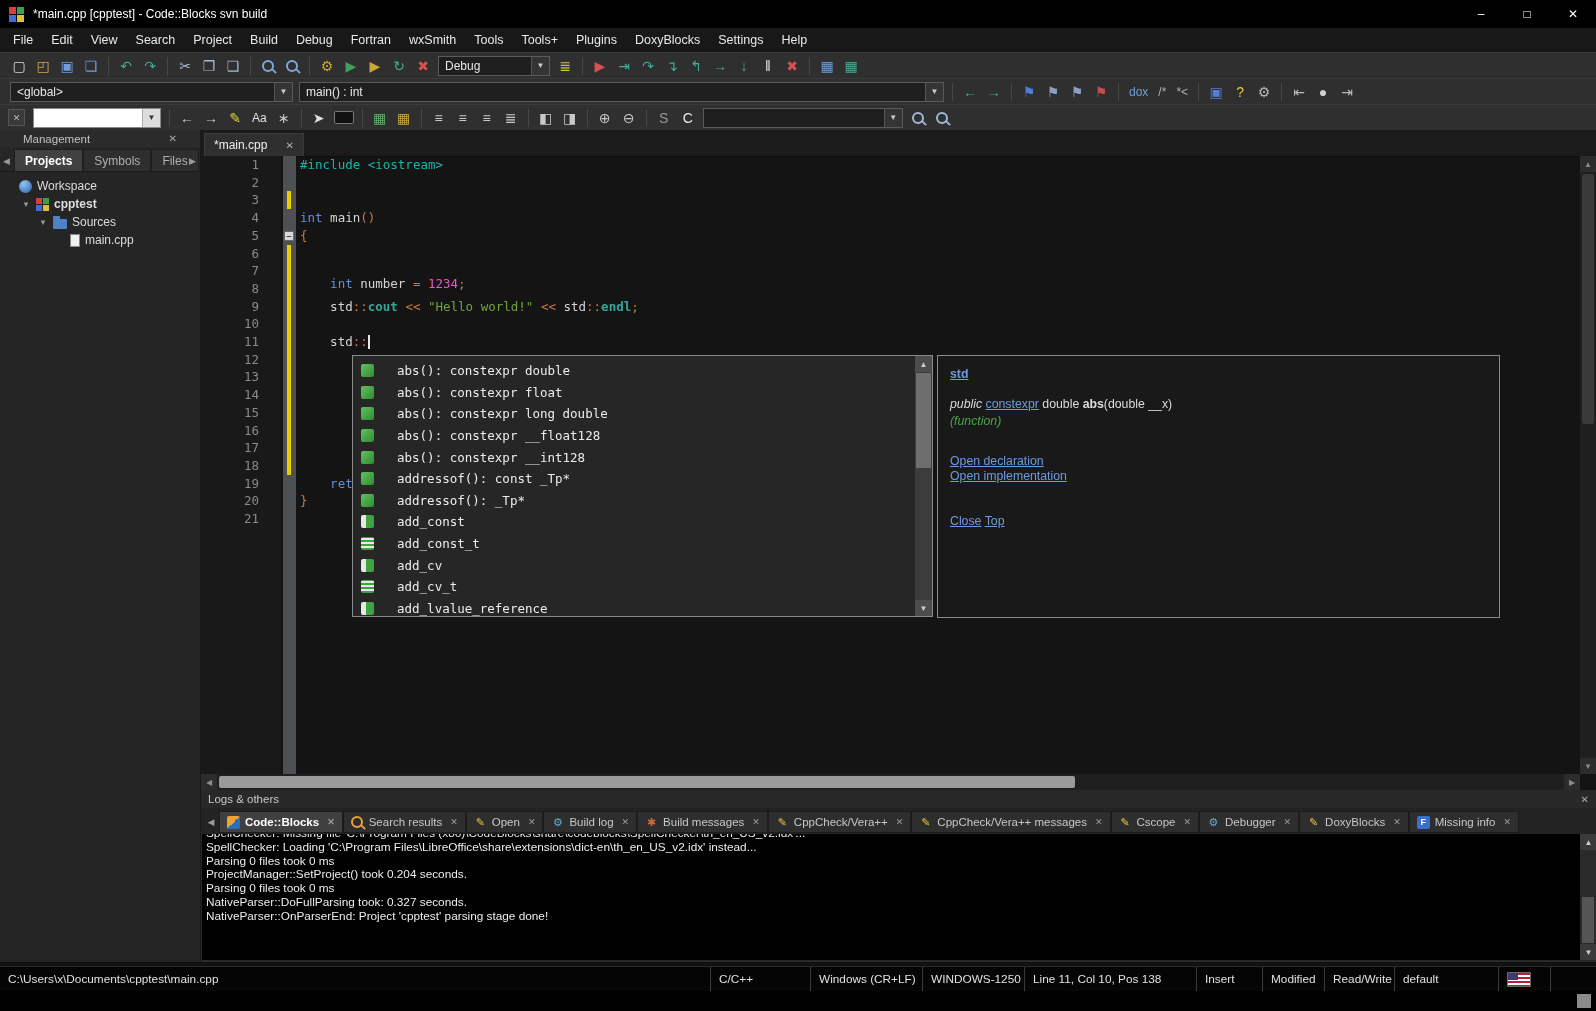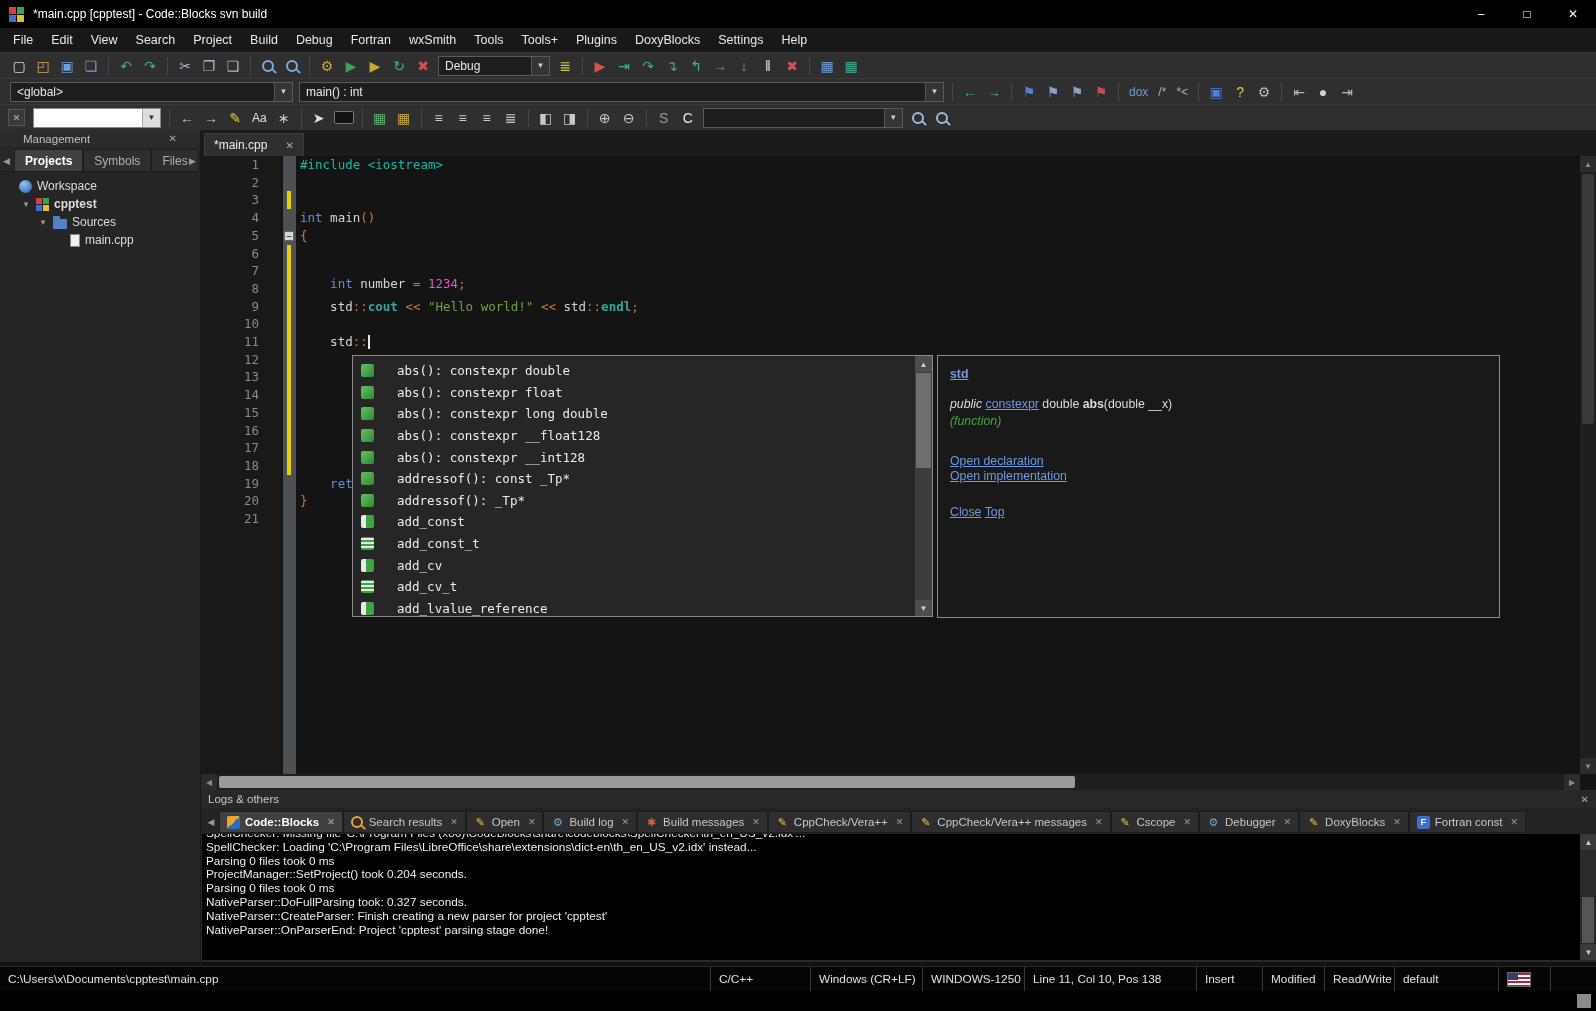--- a/index.html
+++ b/index.html
@@ -83,21 +83,21 @@
   .ac-scroll{position:absolute;right:0;top:0;bottom:0;width:17px;background:#3c3c3c;}
   .ac-sbtn{position:absolute;left:0;width:17px;height:16px;display:flex;align-items:center;justify-content:center;background:#4d4d4d;color:#ccc;font-size:8px;}
   .ac-thumb{position:absolute;left:1px;right:1px;top:17px;height:95px;background:#6e6e6e;}
   
   .doc-popup{position:absolute;left:937px;top:355px;width:563px;height:263px;background:#191919;border:1px solid #8a8a8a;z-index:9;box-sizing:border-box;padding:11px 12px;font-size:12.3px;color:#dcdcdc;}
   .doc-link{color:#6d9ae3;text-decoration:underline;}
   .doc-head{font-weight:bold;}
   .doc-sig{margin-top:16px;}
   .doc-kind{color:#45a545;font-style:italic;margin-top:3px;}
   .doc-actions{margin-top:26px;line-height:15px;}
-  .doc-footer{margin-top:21px;}
+  .doc-footer{margin-top:30px;}
   
   .logs{position:absolute;left:201px;right:0;top:790px;height:172px;background:#282828;}
   .logs-header{height:18px;display:flex;align-items:center;padding:0 7px;color:#c8c8c8;font-size:11.5px;}
   .logs-close{margin-left:auto;color:#aaa;font-size:10px;}
   .ltabrow{position:absolute;left:0;right:0;top:18px;height:26px;background:#232323;display:flex;align-items:flex-end;overflow:hidden;padding-left:2px;}
   .ltab-scroll{width:16px;height:22px;display:flex;align-items:center;justify-content:center;color:#999;font-size:9px;flex:0 0 auto;margin-bottom:1px;}
   .ltab{display:flex;align-items:center;gap:5px;padding:0 7px;font-size:11.5px;color:#c8c8c8;background:#2e2e2e;border:1px solid #1c1c1c;height:22px;margin-bottom:1px;white-space:nowrap;flex:0 0 auto;box-sizing:border-box;}
   .ltab.active{background:#404040;color:#fff;font-weight:bold;}
   .lt-ic{width:13px;height:13px;display:flex;align-items:center;justify-content:center;font-size:11px;flex:0 0 auto;}
   .lt-cb{background:linear-gradient(135deg,#f0a22e 0 50%,#2a6fb8 50% 100%);border-radius:2px;}
@@ -514,33 +514,32 @@
           <span class="lt-lab">Debugger</span>
           <span class="lt-close">✕</span>
         </div>
         <div class="ltab">
           <span class="lt-ic lt-pencil">✎</span>
           <span class="lt-lab">DoxyBlocks</span>
           <span class="lt-close">✕</span>
         </div>
         <div class="ltab">
           <span class="lt-ic lt-fortran">F</span>
-          <span class="lt-lab">Fortran const</span>
+          <span class="lt-lab">Missing info</span>
           <span class="lt-close">✕</span>
         </div>
       </div>
     <div class="log-content">
       <div class="log-inner" id="log-inner">
           <div class="log-line">SpellChecker: Missing file 'C:\Program Files (x86)\CodeBlocks\share\codeblocks\SpellChecker\th_en_US_v2.idx'...</div>
           <div class="log-line">SpellChecker: Loading 'C:\Program Files\LibreOffice\share\extensions\dict-en\th_en_US_v2.idx' instead...</div>
           <div class="log-line">Parsing 0 files took 0 ms</div>
           <div class="log-line">ProjectManager::SetProject() took 0.204 seconds.</div>
           <div class="log-line">Parsing 0 files took 0 ms</div>
           <div class="log-line">NativeParser::DoFullParsing took: 0.327 seconds.</div>
-          <div class="log-line">NativeParser::CreateParser: Finish creating a new parser for project 'cpptest'</div>
           <div class="log-line">NativeParser::OnParserEnd: Project 'cpptest' parsing stage done!</div>
         </div>
     </div>
     <div class="log-vscroll">
       <div class="ac-sbtn" style="top:0;background:#3a3a3a;">▲</div>
       <div class="log-vthumb"></div>
       <div class="ac-sbtn" style="bottom:0;background:#3a3a3a;">▼</div>
     </div>
   </div>
 

